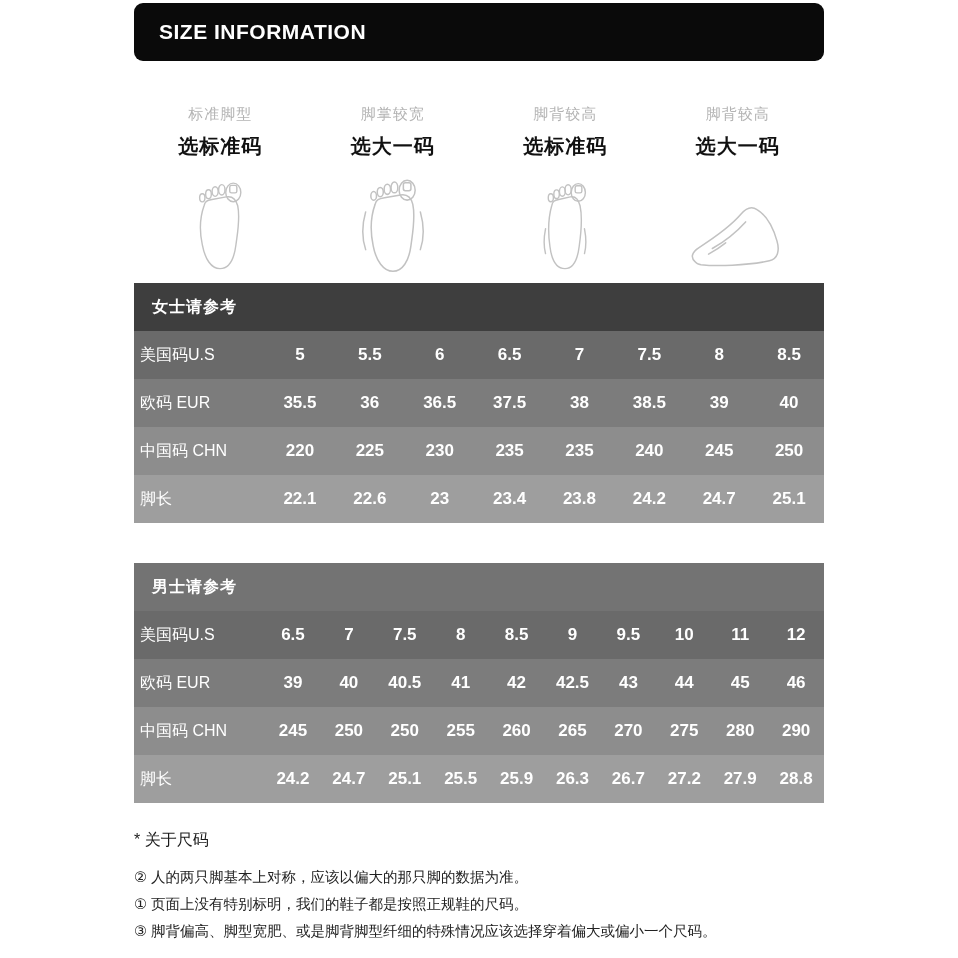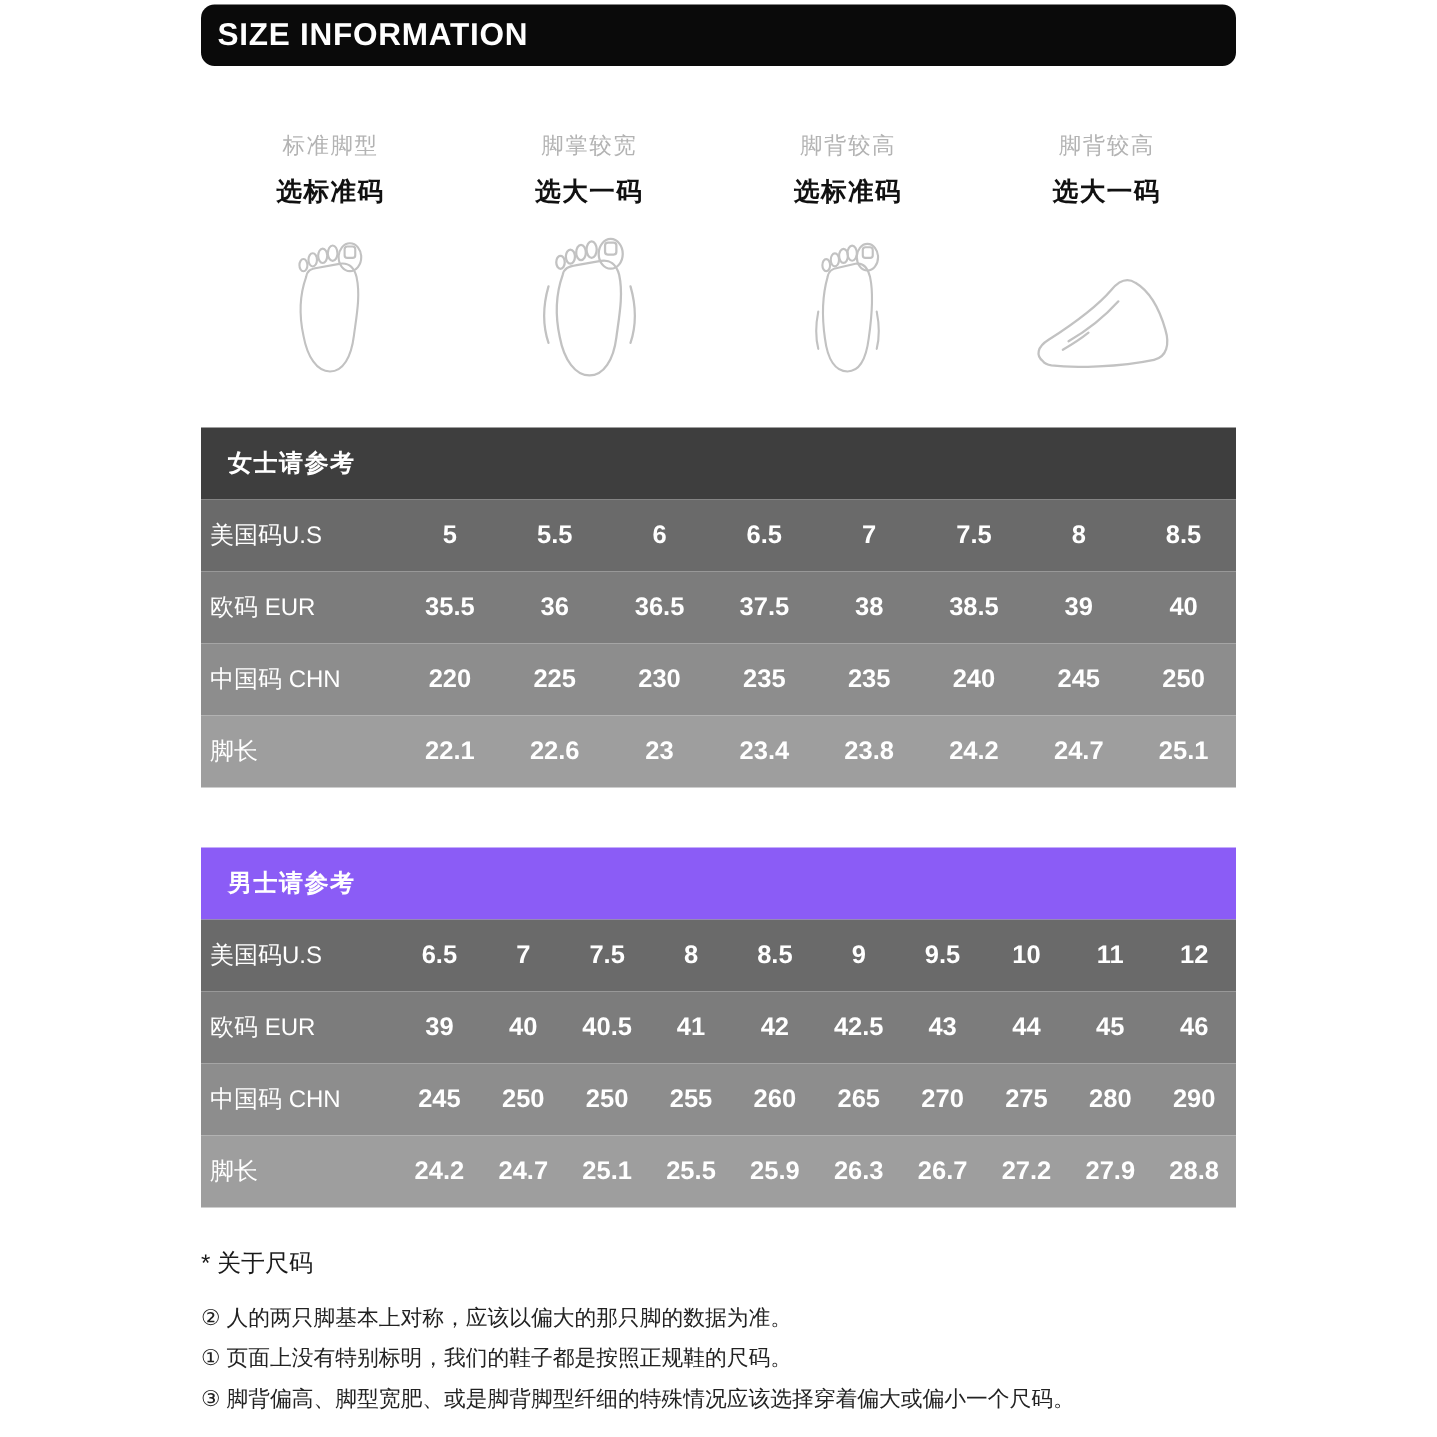--- a/index.html
+++ b/index.html
@@ -6,53 +6,53 @@
   html, body { background: #ffffff; }
   body {
     width: 958px; height: 958px;
     font-family: "Liberation Sans", "DejaVu Sans", sans-serif;
     overflow: hidden;
   }
   .content { width: 690px; margin: 0 auto; padding-top: 3px; }
 
   
   .title-bar {
-    height: 41px; background: #0a0a0a; border-radius: 9px;
-    display: flex; align-items: center; padding-left: 11px;
+    height: 58px; background: #0a0a0a; border-radius: 9px;
+    display: flex; align-items: center; padding-left: 25px;
   }
   .title-bar span {
     color: #ffffff; font-size: 21px; font-weight: 700; letter-spacing: 0.5px;
   }
 
   
   .foot-types { display: flex; margin-top: 44px; align-items: center; }
   .foot-type { flex: 1; text-align: center; }
   .ft-sub { font-size: 15px; color: #b3b3b3; letter-spacing: 1px; }
-  .ft-main { font-size: 17px; color: #111111; font-weight: 700; margin-top: 9px; letter-spacing: 1px; }
+  .ft-main { font-size: 20px; color: #111111; font-weight: 700; margin-top: 9px; letter-spacing: 1px; }
   .ft-icon { height: 104px; margin-top: 13px; display: flex; align-items: flex-end; justify-content: center; }
   .ft-icon svg { display: block; }
 
   
   .size-table { margin-top: 0; }
   .tbl-head {
     height: 48px; background: #3e3e3e; display: flex; align-items: center;
     padding-left: 18px;
   }
   .tbl-head span { color: #ffffff; font-size: 16px; font-weight: 700; letter-spacing: 1px; }
   .tbl-row { height: 48px; display: flex; align-items: stretch; }
   .tbl-label {
     flex: 0 0 131px; display: flex; align-items: center; padding-left: 6px;
     color: #ffffff; font-size: 16px;
   }
   .tbl-cell {
     flex: 1; display: flex; align-items: center; justify-content: center;
     color: #ffffff; font-size: 17px; font-weight: 700;
   }
 
-  .women-table { margin-top: 29px; }
+  .women-table { margin-top: 6px; }
   .men-table { margin-top: 40px; }
 
   
   .footer { margin-top: 27px; }
   .footer-heading { font-size: 16px; color: #1a1a1a; }
   .footer-notes { margin-top: 13px; }
   .footer-notes p { font-size: 14.5px; color: #222222; line-height: 27px; }
 </style>
 </head>
 <body>
@@ -175,21 +175,21 @@
         <div class="tbl-cell">23</div>
         <div class="tbl-cell">23.4</div>
         <div class="tbl-cell">23.8</div>
         <div class="tbl-cell">24.2</div>
         <div class="tbl-cell">24.7</div>
         <div class="tbl-cell">25.1</div>
       </div>
     </div>
 
   <div class="size-table men-table">
-      <div class="tbl-head" style="background: #8b5cf6;">
+      <div class="tbl-head" style="background: #737373;">
         <span>男士请参考</span>
       </div>
       <div class="tbl-row" style="background: rgb(106, 106, 106);">
         <div class="tbl-label">美国码U.S</div>
         <div class="tbl-cell">6.5</div>
         <div class="tbl-cell">7</div>
         <div class="tbl-cell">7.5</div>
         <div class="tbl-cell">8</div>
         <div class="tbl-cell">8.5</div>
         <div class="tbl-cell">9</div>

